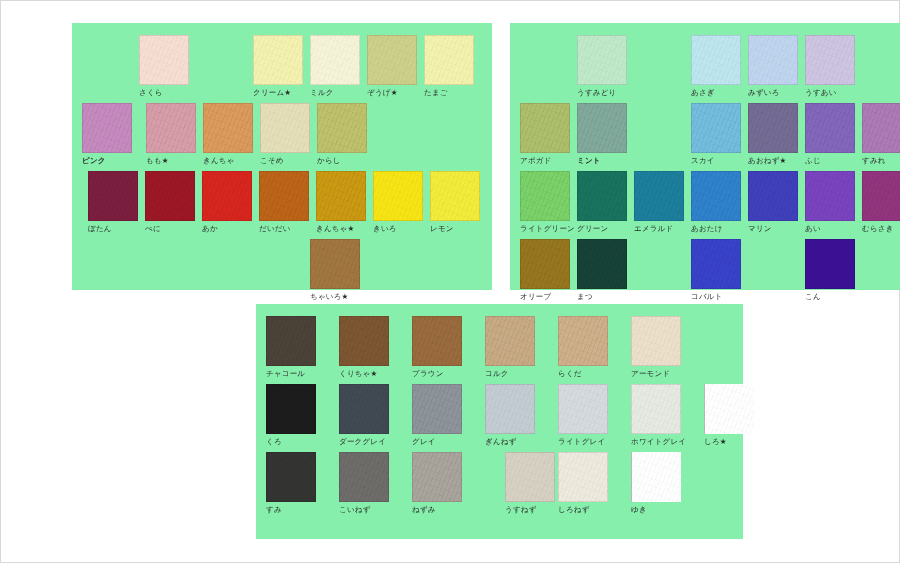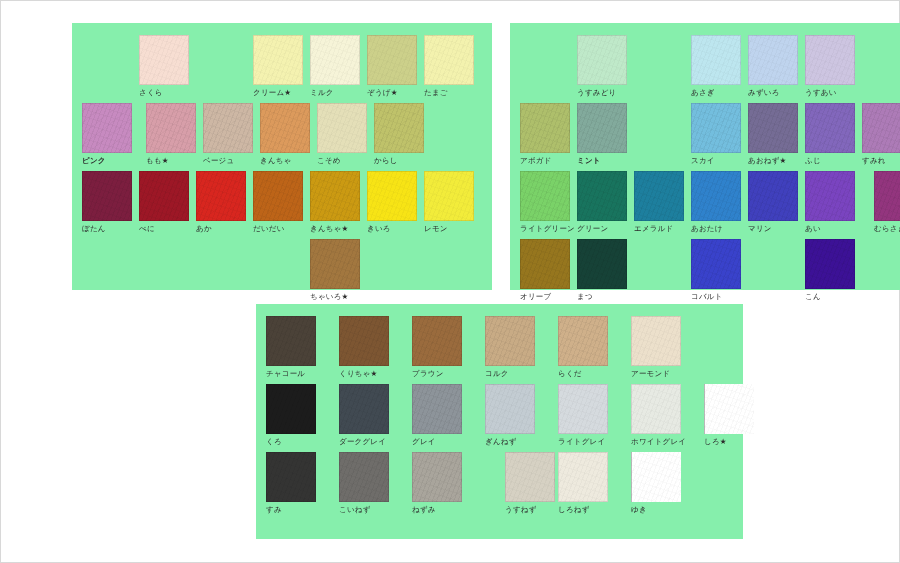--- a/index.html
+++ b/index.html
@@ -125,45 +125,39 @@
           </div>
           <div class="label">ピンク</div>
         </div>
         <div class="cell" style="width: 57px;">
           <div class="swatch bordered" title="もも★ #d79ea9" style="background: rgb(215, 158, 169);">
             <div class="tex"></div>
           </div>
           <div class="label">もも★</div>
         </div>
         <div class="cell" style="width: 57px;">
-          <div class="swatch bordered" title="ベージュ #cdb7a4" style="background: rgb(205, 183, 164);">
-            <div class="tex"></div>
-          </div>
-          <div class="label">ベージュ</div>
-        </div>
-        <div class="cell" style="width: 57px;">
           <div class="swatch bordered" title="オークル #dc9a5c" style="background: rgb(220, 154, 92);">
             <div class="tex"></div>
           </div>
           <div class="label">きんちゃ</div>
         </div>
         <div class="cell" style="width: 57px;">
           <div class="swatch bordered" title="こそめ #e4dfb8" style="background: rgb(228, 223, 184);">
             <div class="tex soft"></div>
           </div>
           <div class="label">こそめ</div>
         </div>
         <div class="cell" style="width: 57px;">
           <div class="swatch bordered" title="からし #bfc26a" style="background: rgb(191, 194, 106);">
             <div class="tex"></div>
           </div>
           <div class="label">からし</div>
         </div>
       </div>
-      <div class="row" style="left: 10px; top: 148px;">
+      <div class="row" style="left: 16px; top: 148px;">
         <div class="cell" style="width: 57px;">
           <div class="swatch bordered" title="ぼたん #7c1e3f" style="background: rgb(124, 30, 63);">
             <div class="tex"></div>
           </div>
           <div class="label">ぼたん</div>
         </div>
         <div class="cell" style="width: 57px;">
           <div class="swatch bordered" title="べに #9d1726" style="background: rgb(157, 23, 38);">
             <div class="tex"></div>
           </div>
@@ -326,21 +320,21 @@
             <div class="tex"></div>
           </div>
           <div class="label">あおたけ</div>
         </div>
         <div class="cell" style="width: 57px;">
           <div class="swatch bordered" title="マリン #4040bd" style="background: rgb(64, 64, 189);">
             <div class="tex"></div>
           </div>
           <div class="label">マリン</div>
         </div>
-        <div class="cell" style="width: 69px;">
+        <div class="cell" style="width: 57px;">
           <div class="swatch bordered" title="あい #7a44c0" style="background: rgb(122, 68, 192);">
             <div class="tex"></div>
           </div>
           <div class="label">あい</div>
         </div>
         <div class="cell" style="width: 57px;">
           <div class="swatch bordered" title="むらさき #93357e" style="background: rgb(147, 53, 126);">
             <div class="tex"></div>
           </div>
           <div class="label">むらさき</div>

